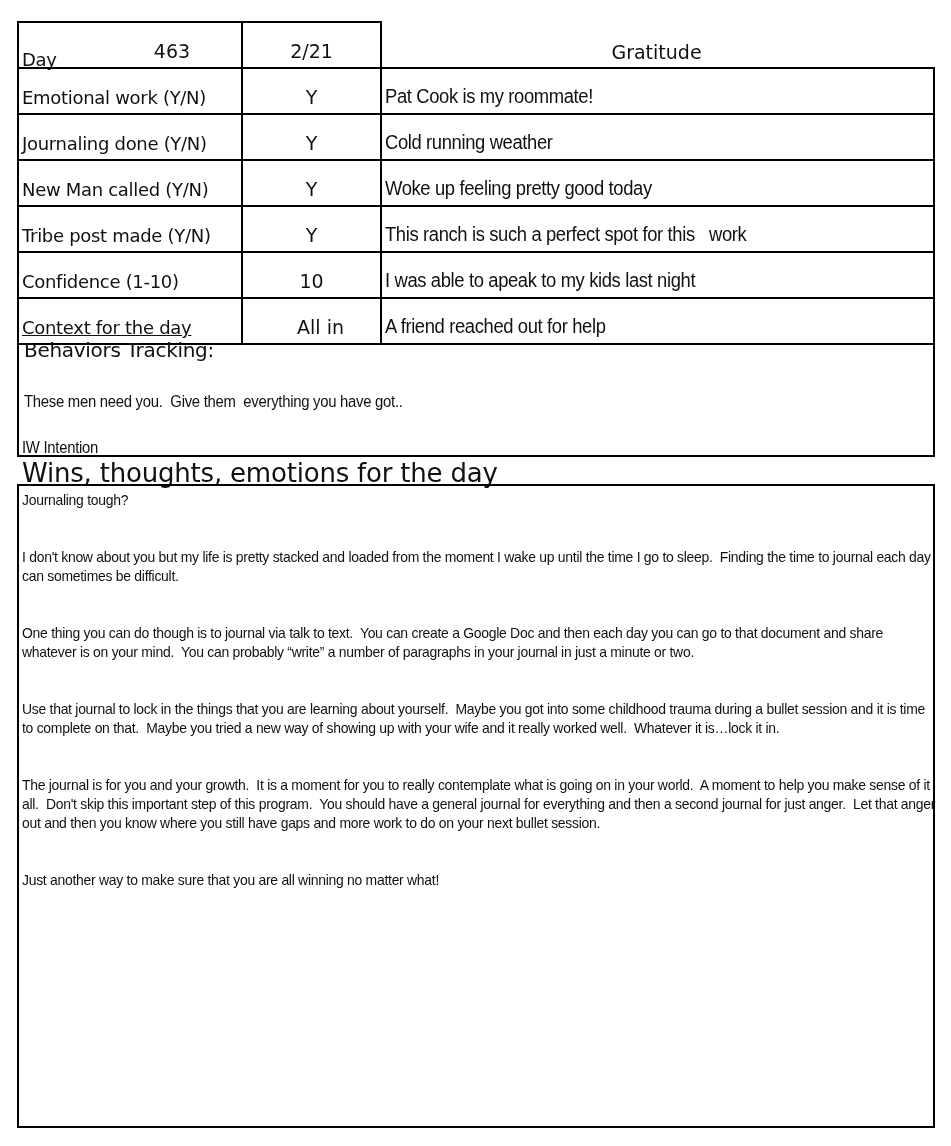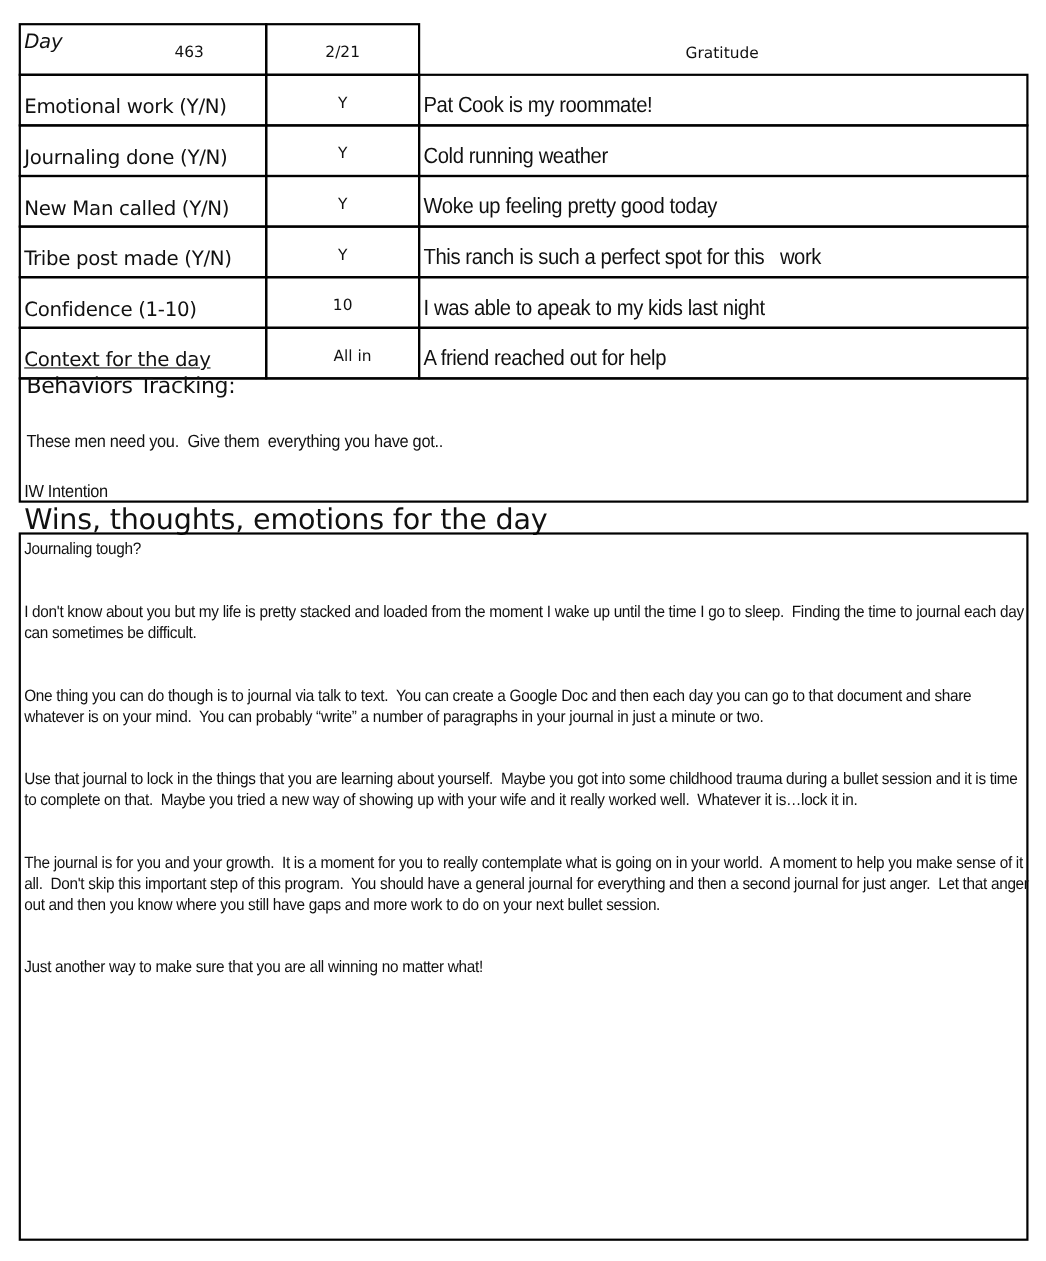--- a/index.html
+++ b/index.html
@@ -2,31 +2,31 @@
 <html><head>
 <meta charset="utf-8">
 <style>
   html, body { margin:0; padding:0; background:#ffffff; }
   body { width:951px; height:1146px; position:relative; overflow:hidden; color:#111; }
   .abs { position:absolute; box-sizing:border-box; }
   .cal { font-family:"DejaVu Sans", sans-serif; }
   .rob { font-family:"Liberation Sans", sans-serif; }
   .cell { position:absolute; box-sizing:border-box; border:2px solid #000; }
   .lbl { position:absolute; left:22px; font-size:18px; letter-spacing:-0.3px; white-space:nowrap; }
-  .val { position:absolute; font-size:14px; text-align:center; white-space:nowrap; }
+  .val { position:absolute; font-size:19px; text-align:center; white-space:nowrap; }
   .grat { position:absolute; left:385px; font-size:20px; white-space:nowrap; letter-spacing:-0.4px; transform:scaleX(0.92); transform-origin:left center; }
   .body-text { font-size:15px; line-height:19px; letter-spacing:-0.3px; transform:scaleX(0.93); transform-origin:left top; width:985px; }
   .para { margin:0; white-space:pre-wrap; }
 </style>
 </head>
 <body>
 
 <div class="cell" style="left:17px; top:21px; width:226px; height:48px;"></div>
 <div class="cell" style="left:241px; top:21px; width:141px; height:48px;"></div>
-<span class="lbl cal" style="top:28px;font-style:italic;">Day</span>
+<span class="lbl cal" style="top:49px;">Day</span>
 <span class="val cal" style="left:150px; width:44px; top:40px;">463</span>
 <span class="val cal" style="left:241px; width:141px; top:40px;">2/21</span>
 <span class="val cal" style="left:380px; width:553px; top:41px;">Gratitude</span>
 
 <div id="rows">
     <div class="cell" style="left: 17px; top: 67px; width: 226px; height: 48px;"></div>
     <div class="cell" style="left: 241px; top: 67px; width: 141px; height: 48px;"></div>
     <div class="cell" style="left: 380px; top: 67px; width: 555px; height: 48px;"></div>
     <span class="lbl cal" style="top: 87px;">Emotional work  (Y/N)</span>
     <span class="val cal" style="left: 241px; width: 141px; top: 86px;">Y</span>

